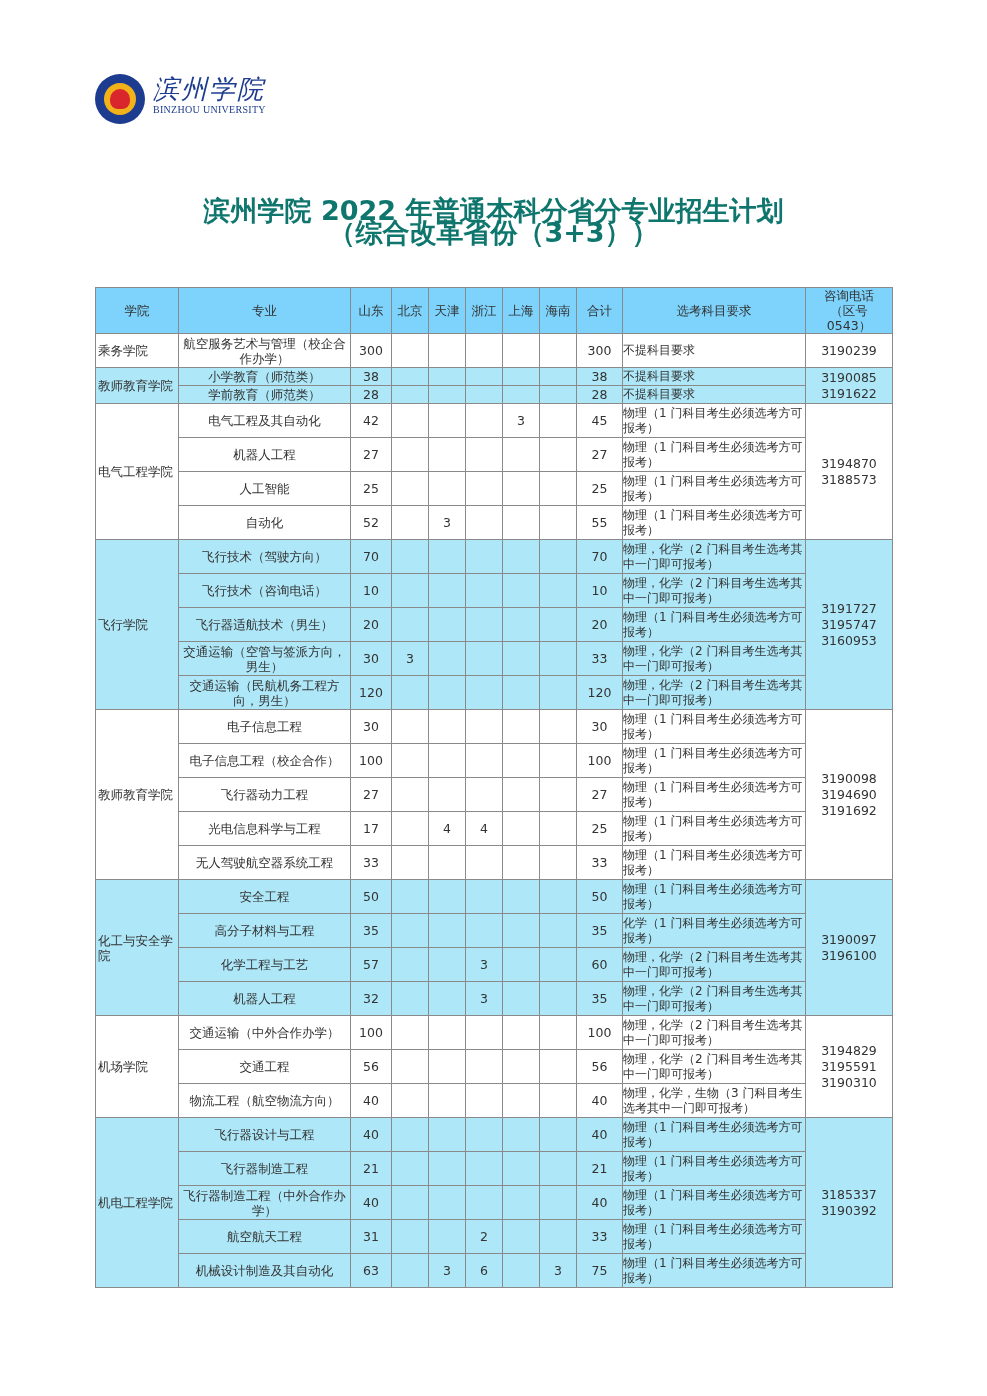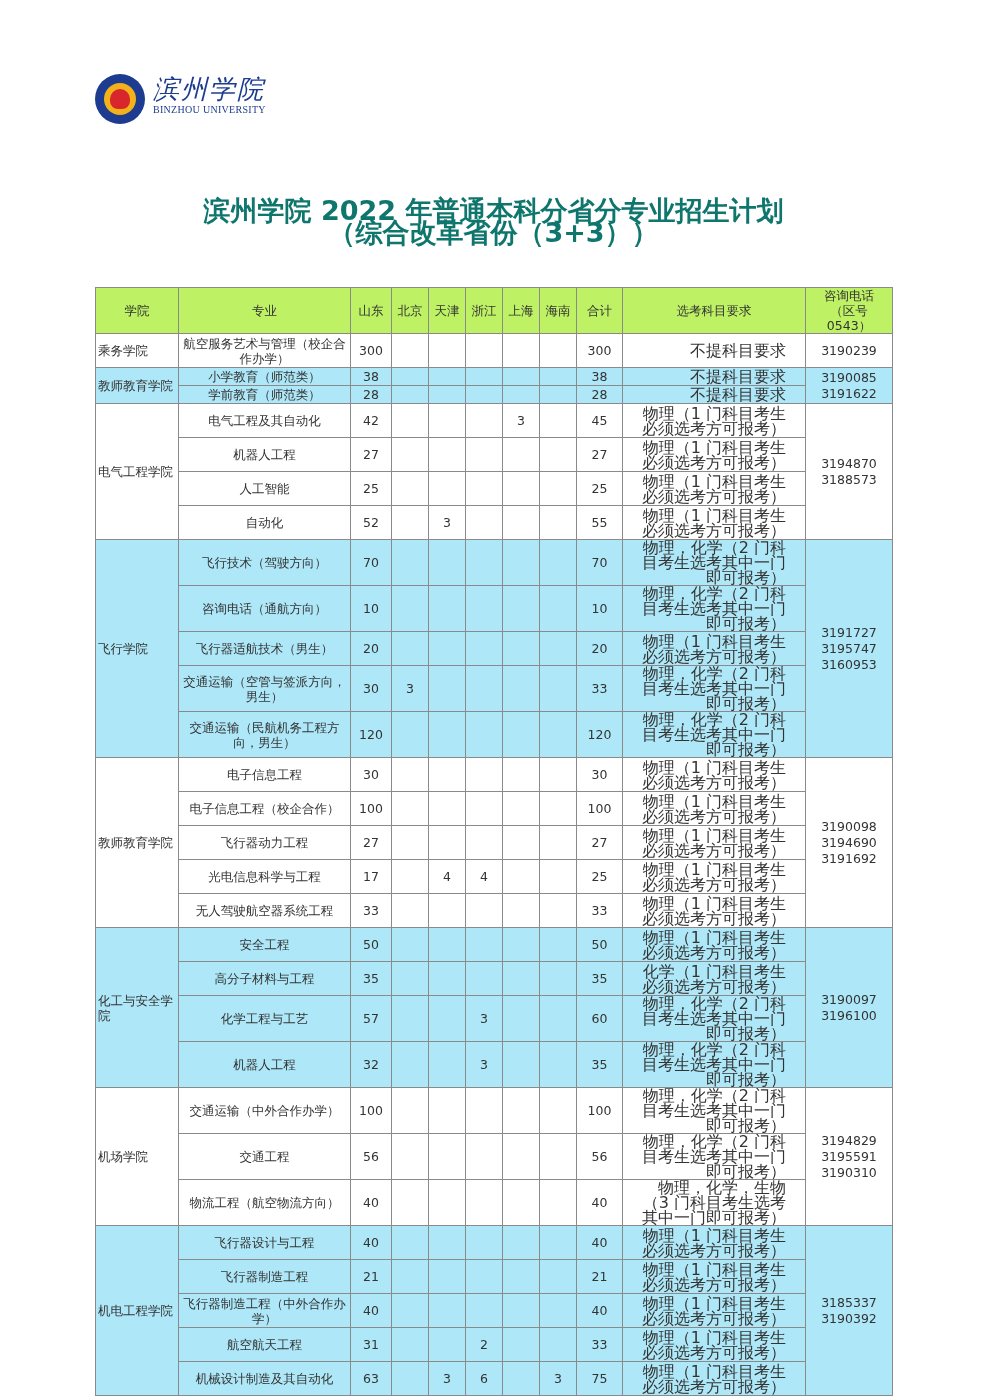--- a/index.html
+++ b/index.html
@@ -9,25 +9,25 @@
   .emblem .inner { position: absolute; left: 9px; top: 9px; width: 32px; height: 32px; border-radius: 50%; background: #f1b21a; }
   .emblem .flame { position: absolute; left: 15px; top: 15px; width: 20px; height: 20px; border-radius: 50% 50% 40% 40%; background: #d8262c; }
   .logo-text { margin-left: 8px; }
   .logo-cn { font-family: "DejaVu Serif", serif; font-size: 26px; color: #1d3c8f; letter-spacing: 2px; line-height: 30px; font-style: italic; }
   .logo-en { font-family: Liberation Serif, serif; font-size: 10px; color: #1d3c8f; letter-spacing: 0.3px; }
   .title { position: absolute; left: 0; width: 987px; text-align: center; color: #0f766e; font-weight: bold; font-size: 27px; line-height: 34px; }
   .title.l1 { top: 194px; }
   .title.l2 { top: 216px; }
   table { position: absolute; left: 95px; top: 287px; border-collapse: collapse; table-layout: fixed; width: 797px; font-size: 12.5px; color: #333; }
   td, th { border: 1px solid #8a8a8a; padding: 0 2px; overflow: hidden; line-height: 15px; }
-  th { background: #bef264; font-weight: normal; height: 39px; text-align: center; }
+  th { background: #7dd3fc; font-weight: normal; height: 39px; text-align: center; }
   tr.blue td { background: #aee8f8; }
   tr.white td { background: #ffffff; }
   td.l { text-align: center; }
-  td.req { text-align: right; font-size: 16px; line-height: 15px; padding: 0 19px; }
+  td.req { text-align: left; font-size: 12px; line-height: 15px; padding: 0 0; }
   td.num { text-align: center; }
   td.phone { text-align: center; vertical-align: middle; line-height: 16px; }
   td.college { text-align: left; }
   .ph { display: block; }
   tr.r34 td { height: 33px; }
   tr.r18 td { height: 17px; }
 </style>
 </head>
 <body>
 
@@ -180,21 +180,21 @@
         <td class="num"></td>
         <td class="num">70</td>
         <td class="req">物理，化学（2 门科目考生选考其中一门即可报考）</td>
         <td class="phone" rowspan="5">
           <span class="ph">3191727</span>
           <span class="ph">3195747</span>
           <span class="ph">3160953</span>
         </td>
       </tr>
       <tr class="blue r34">
-        <td class="l">咨询电话（通航方向）</td>
+        <td class="l">飞行技术（咨询电话）</td>
         <td class="num">10</td>
         <td class="num"></td>
         <td class="num"></td>
         <td class="num"></td>
         <td class="num"></td>
         <td class="num"></td>
         <td class="num">10</td>
         <td class="req">物理，化学（2 门科目考生选考其中一门即可报考）</td>
       </tr>
       <tr class="blue r34">

